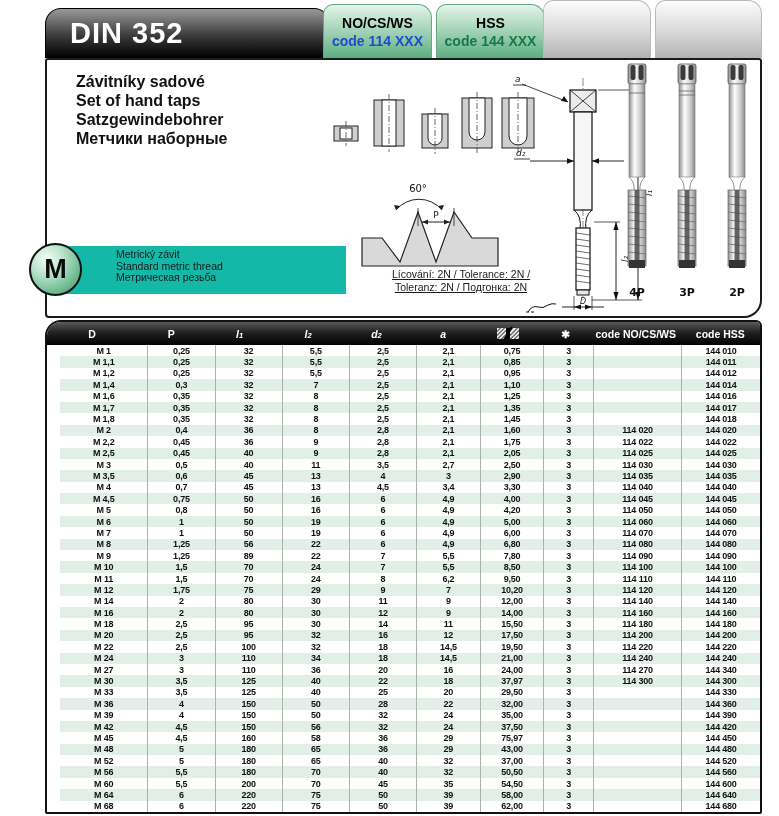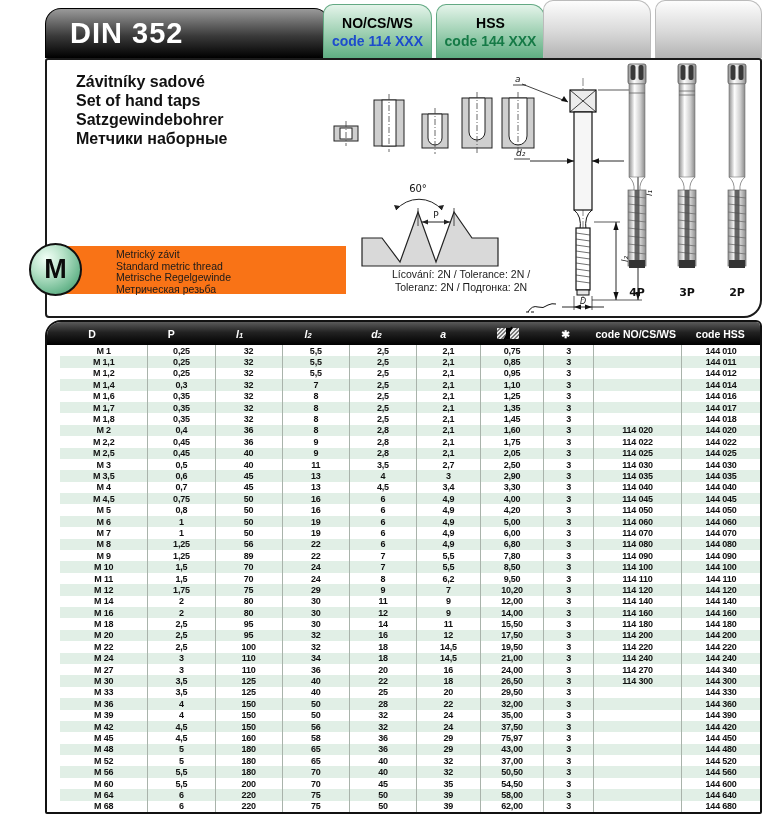--- a/index.html
+++ b/index.html
@@ -42,32 +42,32 @@
   }
   #tab-gray1{left:543px;}
   #tab-gray2{left:655px;width:107px;}
   
   .panel{
     position:absolute;left:45px;top:58px;width:717px;height:260px;box-sizing:border-box;
     background:#fff;border:2px solid #1a1a1a;border-radius:3px 3px 18px 4px;
   }
   .titles{position:absolute;left:76px;top:72px;font-size:16px;font-weight:bold;line-height:19px;color:#111;}
   .gray-strip{
-    position:absolute;left:60px;top:246px;width:286px;height:48px;background:#f97316;
+    position:absolute;left:60px;top:246px;width:286px;height:48px;background:#14b8a6;
     box-sizing:border-box;padding:3px 0 0 56px;font-size:10.5px;line-height:11.5px;color:#1a1a1a;
   }
   .m-ball{
     position:absolute;left:29px;top:243px;width:53px;height:53px;border-radius:50%;
     background:radial-gradient(circle at 32% 28%,#f2fff7 0%,#b7e2c8 35%,#6fba92 70%,#3e8f66 100%);
     border:2px solid #111;box-sizing:border-box;display:flex;align-items:center;justify-content:center;
     font-size:27px;font-weight:bold;color:#0b0b0b;
   }
   .tolerance{
     position:absolute;left:346px;top:268px;width:230px;text-align:center;
-    font-size:10.5px;line-height:13px;color:#1a1a1a;
+    font-size:10.5px;line-height:13px;color:#1a1a1a;text-decoration:underline;
   }
   .drawing-svg{position:absolute;}
   #holes-svg{left:330px;top:88px;}
   #profile-svg{left:348px;top:174px;}
   #tapdim-svg{left:508px;top:60px;}
   #taps-svg{left:612px;top:62px;}
   svg text{font-family:"DejaVu Sans",sans-serif;fill:#111;}
   
   .table-wrap{
     position:absolute;left:45px;top:320px;width:717px;height:494px;box-sizing:border-box;
@@ -127,21 +127,20 @@
   <div class="titles">
     <div>Závitníky sadové</div>
     <div>Set of hand taps</div>
     <div>Satzgewindebohrer</div>
     <div>Метчики наборные</div>
   </div>
 
   <div class="gray-strip">
     <div>Metrický závit</div>
     <div>Standard metric thread</div>
-    <div>Metrische Regelgewinde</div>
     <div>Метрическая резьба</div>
   </div>
   <div class="m-ball">
     <span>M</span>
   </div>
 
   <div class="tolerance">
     <div>Lícování: 2N / Tolerance: 2N /</div>
     <div>Toleranz: 2N / Подгонка: 2N</div>
   </div>
@@ -707,21 +706,21 @@
           <div class="tcell">114 270</div>
           <div class="tcell">144 340</div>
         </div>
         <div class="trow">
           <div class="tcell">M 30</div>
           <div class="tcell">3,5</div>
           <div class="tcell">125</div>
           <div class="tcell">40</div>
           <div class="tcell">22</div>
           <div class="tcell">18</div>
-          <div class="tcell">26,50</div>
+          <div class="tcell">37,97</div>
           <div class="tcell">3</div>
           <div class="tcell">114 300</div>
           <div class="tcell">144 300</div>
         </div>
         <div class="trow">
           <div class="tcell">M 33</div>
           <div class="tcell">3,5</div>
           <div class="tcell">125</div>
           <div class="tcell">40</div>
           <div class="tcell">25</div>

